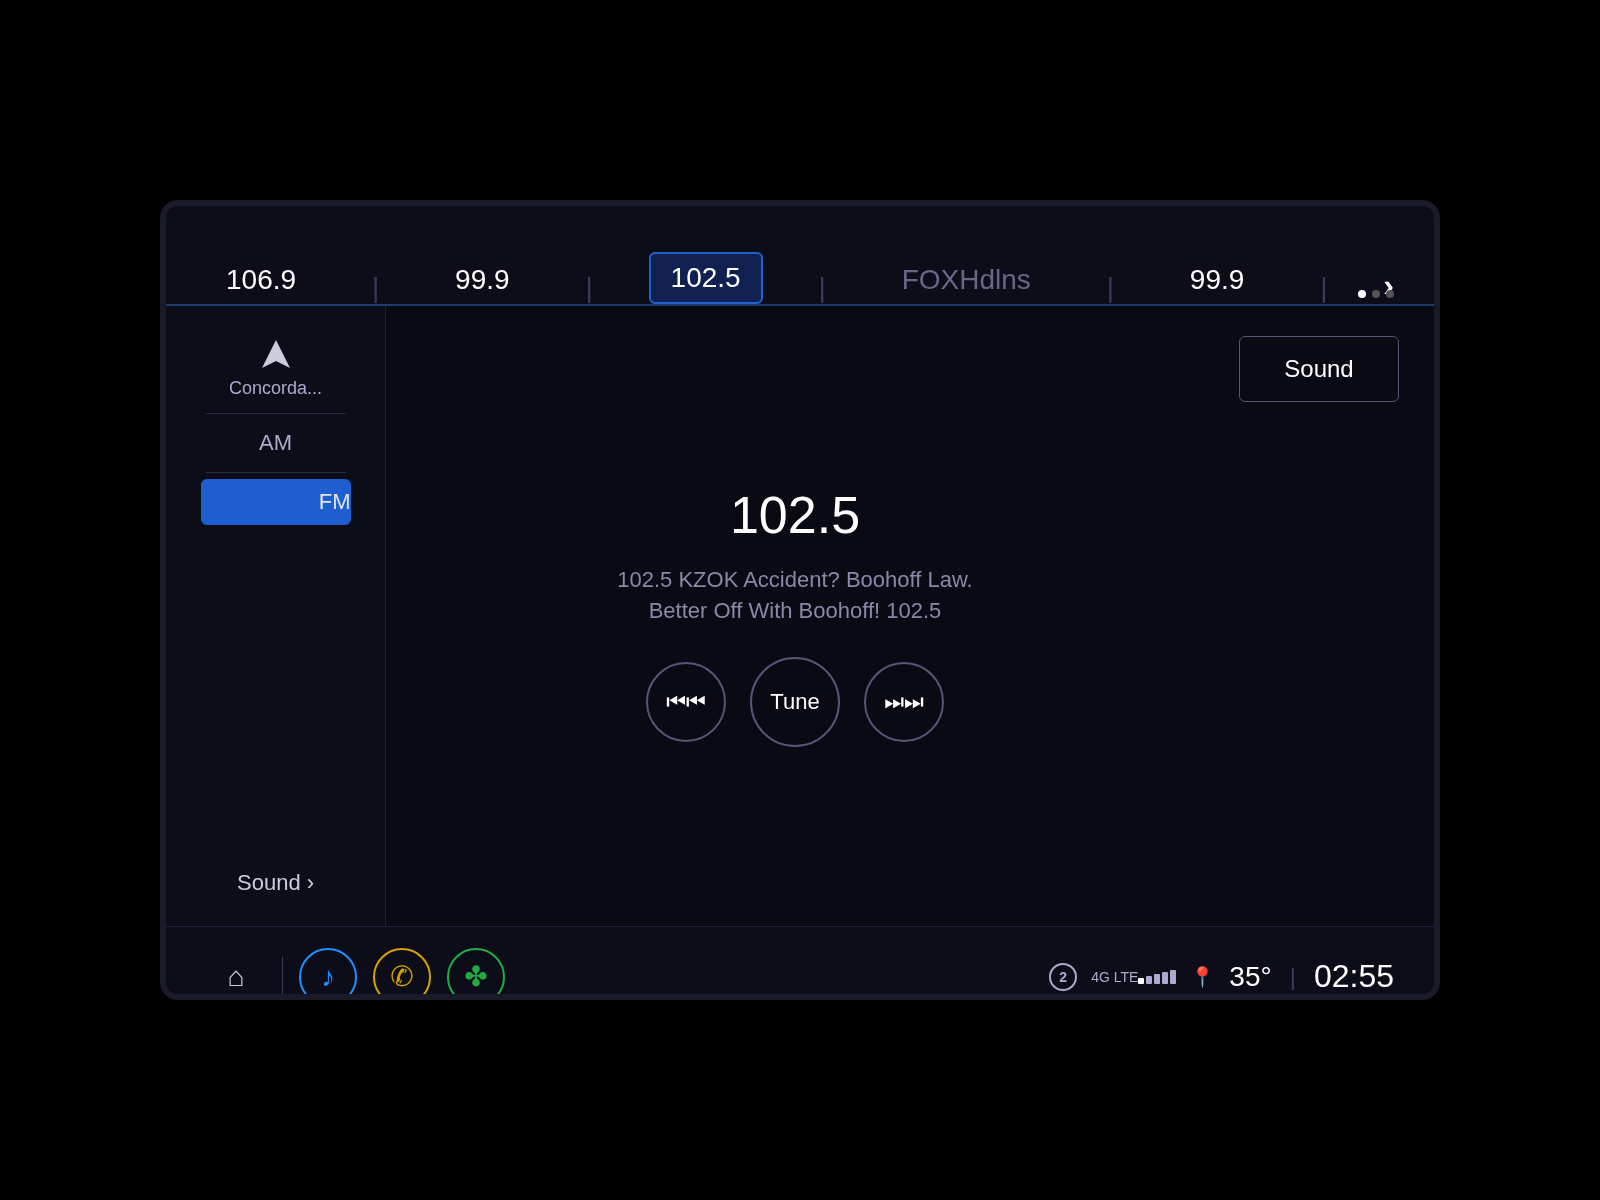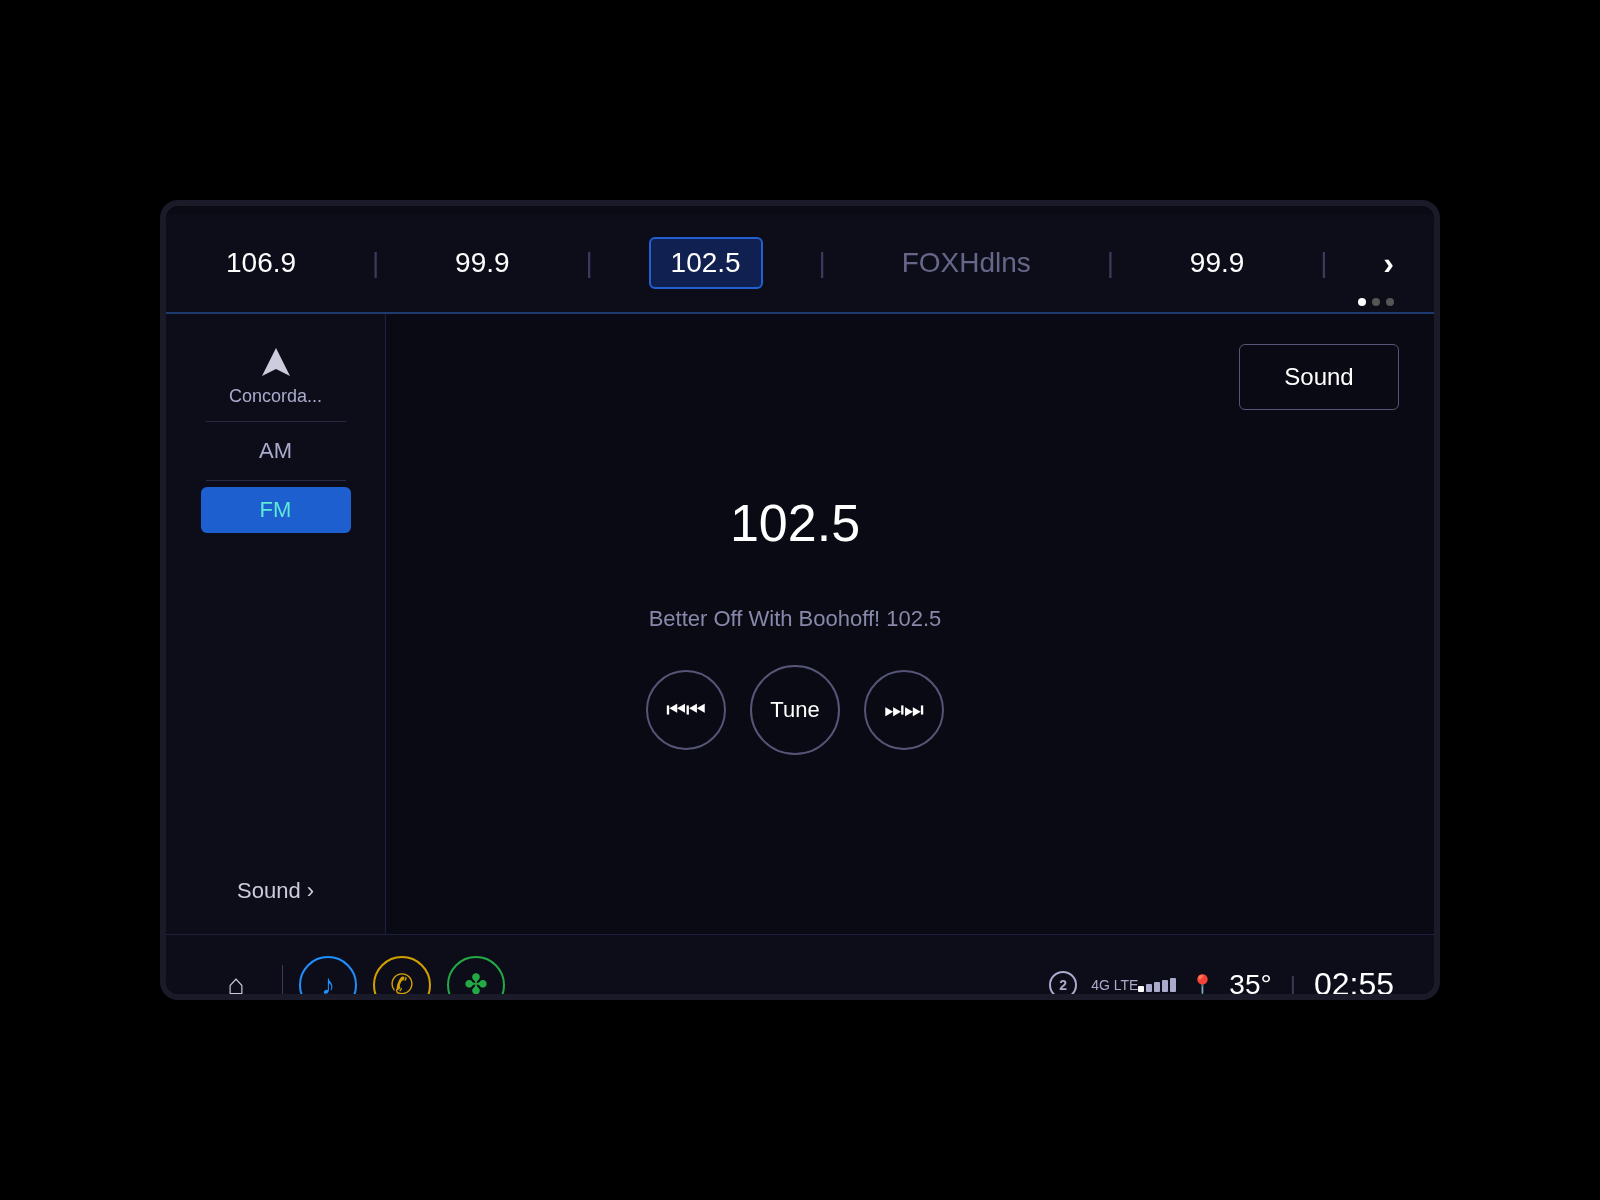--- a/index.html
+++ b/index.html
@@ -22,28 +22,27 @@
       border-radius: 18px;
       overflow: hidden;
       position: relative;
       border: 6px solid #1a1a28;
       box-shadow: 0 0 60px rgba(0,0,0,0.9);
     }
 
     
     .preset-bar {
       display: flex;
-      align-items: center;
+      align-items: flex-end;
       justify-content: space-between;
       padding: 0 40px;
       height: 100px;
       background: #0d0d1a;
       border-bottom: 2px solid #1e3a6e;
       position: relative;
-      margin-top: 8px;
     }
 
     .preset-item {
       color: #ffffff;
       font-size: 28px;
       font-weight: 300;
       cursor: pointer;
       padding: 8px 20px;
       border-radius: 6px;
     }
@@ -138,21 +137,22 @@
       text-align: center;
       color: #aaaacc;
       font-size: 22px;
       font-weight: 500;
       cursor: pointer;
       border-radius: 6px;
     }
 
     .mode-btn.active {
       background: #1e5fd0;
-      color: #5eead4;
+      color: #e5e5e5;
+      text-align: right;
     }
 
     .more-btn {
       display: flex;
       align-items: center;
       gap: 6px;
       color: #ccccdd;
       font-size: 22px;
       cursor: pointer;
       margin-top: auto;
@@ -415,21 +415,21 @@
       <div class="mode-btn active">FM</div>
       <div class="more-btn" style="margin-top: auto;">
         <span>Sound</span>
         <span class="more-chevron">›</span>
       </div>
     </div>
 
     <div class="center-content">
       <div class="station-freq">102.5</div>
       <div class="station-info">
-        <br>
+        <span>102.5 KZOK Accident? Boohoff Law.</span><br>
         <span>Better Off With Boohoff! 102.5</span>
       </div>
       <div class="controls">
         <button class="ctrl-btn">
           <span>⏮⏮</span>
         </button>
         <button class="ctrl-btn-tune">
           <span>Tune</span>
         </button>
         <button class="ctrl-btn">

